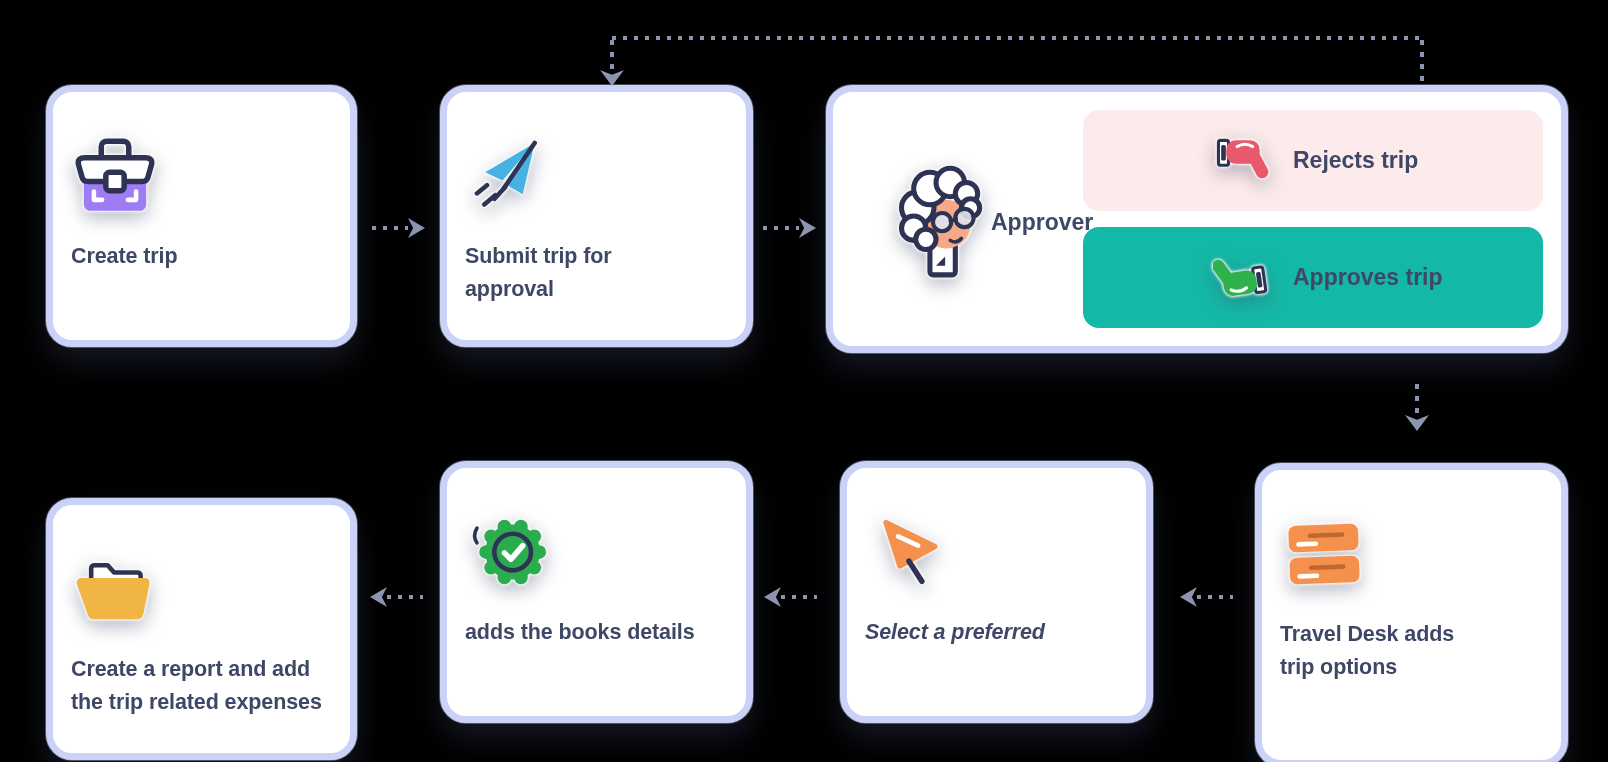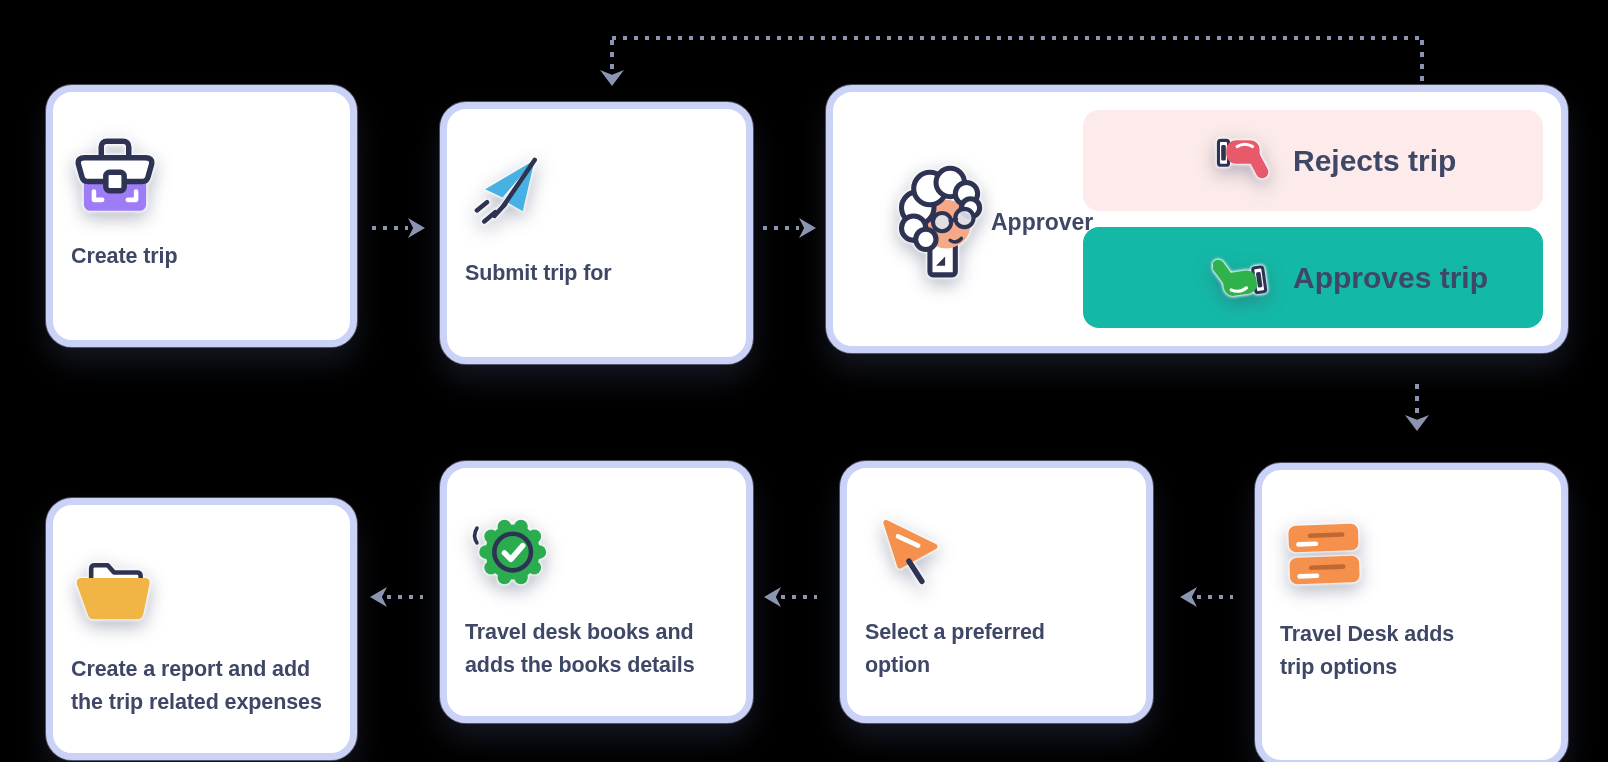--- a/index.html
+++ b/index.html
@@ -10,36 +10,36 @@
   
   .card{position:absolute;background:#fff;border:7px solid #cbd2f7;border-radius:26px;
         box-sizing:border-box;box-shadow:0 0 0 1px rgba(203,210,247,.35),0 16px 30px rgba(130,140,210,.16);}
   .card-inner{padding:40px 18px;}
   .icon-wrap{height:88px;display:flex;align-items:flex-start;}
   .sticker{filter:drop-shadow(0 0 1.5px #fff) drop-shadow(0 0 1.5px #fff) drop-shadow(0 6px 9px rgba(62,70,102,.38));}
   .card-label{margin-top:20px;color:#3f4767;font-size:21.5px;font-weight:600;line-height:33px;letter-spacing:-.1px;}
   .card-label span{display:block;white-space:nowrap;}
 
   #card-create-trip   {left:46px;  top:85px;  width:311px;height:262px;}
-  #card-submit-trip   {left:440px; top:102px;  width:313px;height:262px;}
+  #card-submit-trip   {left:440px; top:85px;  width:313px;height:262px;}
   #card-approver      {left:826px; top:85px;  width:742px;height:268px;}
   #card-create-report {left:46px;  top:461px; width:311px;height:262px;margin-top:37px;}
   #card-books         {left:440px; top:461px; width:313px;height:262px;}
-  #card-select        {left:840px; top:461px; width:313px;height:262px;}
+  #card-select        {left:840px; top:461px; width:313px;height:262px;font-style:italic;}
   #card-adds          {left:1255px;top:463px; width:313px;height:304px;}
 
   
   .approver-inner{display:flex;height:100%;align-items:center;padding:0 18px 0 46px;gap:54px;box-sizing:border-box;}
   .approver-left{width:150px;display:flex;flex-direction:row;align-items:center;flex:none;}
   .approver-name{margin-top:6px;color:#3f4767;font-size:23px;font-weight:600;}
   .outcomes{flex:1;display:flex;flex-direction:column;gap:16px;}
   .chip{height:101px;border-radius:16px;display:flex;align-items:center;padding-left:130px;box-sizing:border-box;gap:24px;}
   .chip-reject{background:#fcebea;}
   .chip-approve{background:#14b8a6;}
-  .chip-label{color:#3f4767;font-size:30px;font-weight:600;white-space:nowrap;}
+  .chip-label{color:#3f4767;font-size:23px;font-weight:600;white-space:nowrap;}
 
   
   .arrow{position:absolute;display:flex;align-items:center;}
   .h-dots{height:4px;width:36px;background:repeating-linear-gradient(to right,#8b94b1 0 4px,transparent 4px 11px);}
   .v-dots{width:4px;background:repeating-linear-gradient(to bottom,#8b94b1 0 5px,transparent 5px 12px);}
   .head-right{width:17px;height:20px;background:#8b94b1;clip-path:polygon(0 0,100% 50%,0 100%,30% 50%);}
   .head-left {width:17px;height:20px;background:#8b94b1;clip-path:polygon(100% 0,0 50%,100% 100%,70% 50%);}
   .head-down {width:24px;height:16px;background:#8b94b1;clip-path:polygon(0 0,50% 100%,100% 0,50% 30%);}
   .seg{position:absolute;}
 </style>
@@ -73,20 +73,21 @@
           <path d="M76 12 L22 44 L41 53 Z" fill="#47b1e3"></path>
           <path d="M76 12 L46 58 L63 68 Z" fill="#47b1e3"></path>
           <path d="M76 12 L42 62" stroke="#2e3354" stroke-width="5" stroke-linecap="round" fill="none"></path>
           <path d="M44 60 L32 73" stroke="#2e3354" stroke-width="5" stroke-linecap="round"></path>
           <path d="M13 67 L24 58" stroke="#2e3354" stroke-width="5" stroke-linecap="round"></path>
           <path d="M21 79 L33 69" stroke="#2e3354" stroke-width="5" stroke-linecap="round"></path>
         </svg>
       </div>
       <div class="card-label">
         <span>Submit trip for</span>
+        <span>approval</span>
       </div>
     </div>
   </div>
 
   <div class="card" id="card-approver">
     <div class="approver-inner">
       <div class="approver-left">
         <div>
           <svg class="sticker" width="112" height="132" viewBox="0 0 110 130">
             <rect x="50" y="90" width="25" height="32" rx="3" fill="#fff" stroke="#2e3354" stroke-width="5"></rect>
@@ -177,38 +178,36 @@
             <circle cx="28.5" cy="31" r="7.5"></circle>
               <circle cx="43" cy="20.4" r="7.5"></circle>
             <circle cx="61" cy="20.4" r="7.5"></circle>
               <circle cx="75.5" cy="31" r="7.5"></circle>
           </g>
           <circle cx="52" cy="48" r="20" fill="none" stroke="#2e3354" stroke-width="5"></circle>
           <path d="M43 49 L50 56 L63 41" stroke="#fff" stroke-width="6" fill="none" stroke-linecap="round" stroke-linejoin="round"></path>
         </svg>
       </div>
       <div class="card-label">
-        <span>Travel desk books and</span>
         <span>adds the books details</span>
       </div>
     </div>
   </div>
 
   <div class="card" id="card-select">
     <div class="card-inner">
       <div class="icon-wrap">
         <svg class="sticker" width="88" height="88" viewBox="0 0 96 96">
           <path d="M23 16 L76 42 L38 63 Z" fill="#f6914d" stroke="#f6914d" stroke-width="6" stroke-linejoin="round"></path>
           <path d="M36 31 L58 41" stroke="#fff" stroke-width="5" stroke-linecap="round"></path>
           <path d="M48 58 L62 80" stroke="#2e3354" stroke-width="6" stroke-linecap="round"></path>
         </svg>
       </div>
       <div class="card-label">
         <span>Select a preferred</span>
-        <span>option</span>
       </div>
     </div>
   </div>
 
   <div class="card" id="card-adds">
     <div class="card-inner">
       <div class="icon-wrap">
         <svg class="sticker" width="88" height="88" viewBox="0 0 96 96">
           <g transform="rotate(-2 48 48)">
             <rect x="10" y="16" width="76" height="29" rx="8" fill="#f6914d"></rect>

